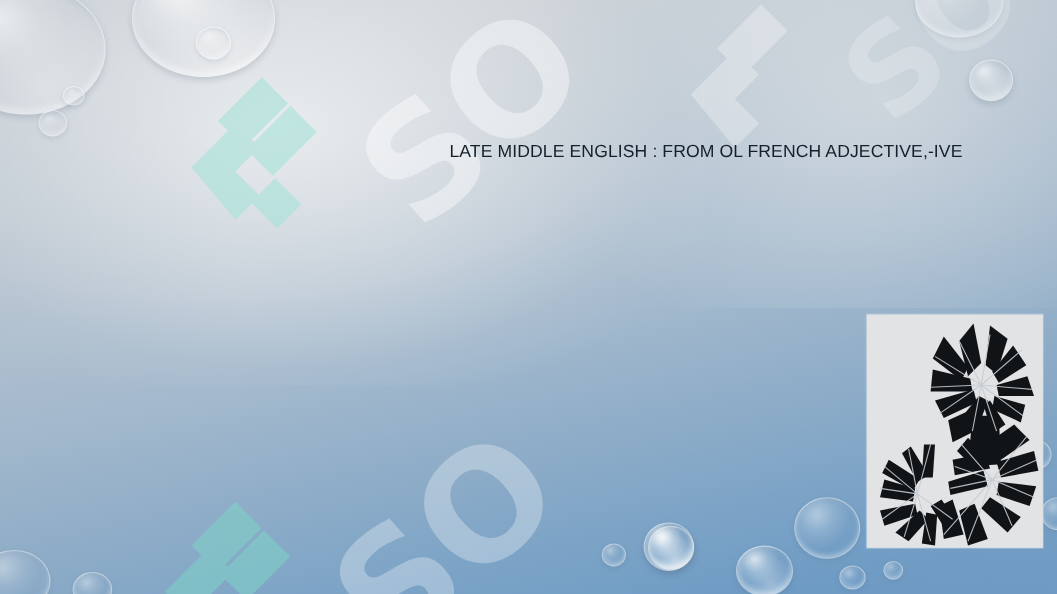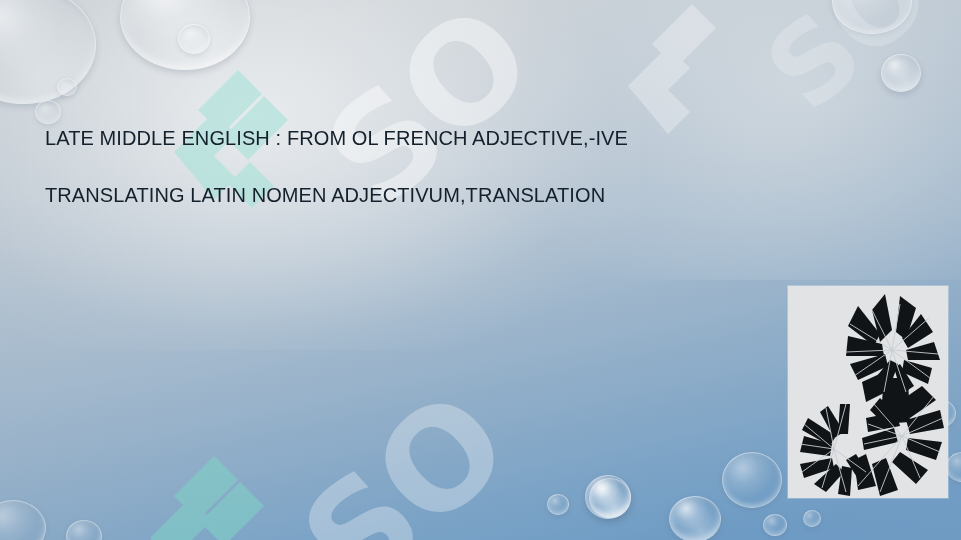--- a/index.html
+++ b/index.html
@@ -88,25 +88,26 @@
   }
   .wm-mark svg { display: block; }
 
   
   #bodytext {
     position: absolute;
     left: 45px;
     top: 122px;
     width: 830px;
     color: #14202b;
-    font-size: 20px;
+    font-size: 16px;
     line-height: 49px;
     letter-spacing: 0.005em;
     text-transform: uppercase;
     z-index: 5;
+    text-align: right;
   }
   #bodytext p {
     margin: 0;
     white-space: pre-wrap;
   }
   #bodytext p.wrapline {
     line-height: 33px;
     margin-bottom: 16px;
   }
 
@@ -181,21 +182,20 @@
       <g fill="#ffffff" opacity="0.30">
         <path d="M22 86 L62 46 L84 68 L62 90 L84 112 L62 134 Z"></path>
         <path d="M86 4 L110 28 L70 68 L46 44 Z"></path>
       </g>
     </svg>
   </div>
   <div class="wm wm-text" style="left:742px; top:40px; font-size:110px; color:rgba(255,255,255,0.22);">SO</div>
 
   <div id="bodytext">
     <p class="wrapline">LATE MIDDLE ENGLISH : FROM OL FRENCH ADJECTIVE,-IVE</p>
-    <p>TRANSLATING LATIN NOMEN ADJECTIVUM,TRANSLATION</p>
   </div>
 
   <div id="picture">
     <svg viewBox="0 0 160 212" aria-hidden="true">
       <rect x="0" y="0" width="160" height="212" fill="#e2e3e4"></rect>
       <g fill="#111417">
 
         <path d="M97 8 L104 44 L92 56 L84 24 Z"></path>
         <path d="M112 10 L108 46 L118 54 L128 22 Z"></path>
         <path d="M70 20 L92 48 L86 60 L60 40 Z"></path>

